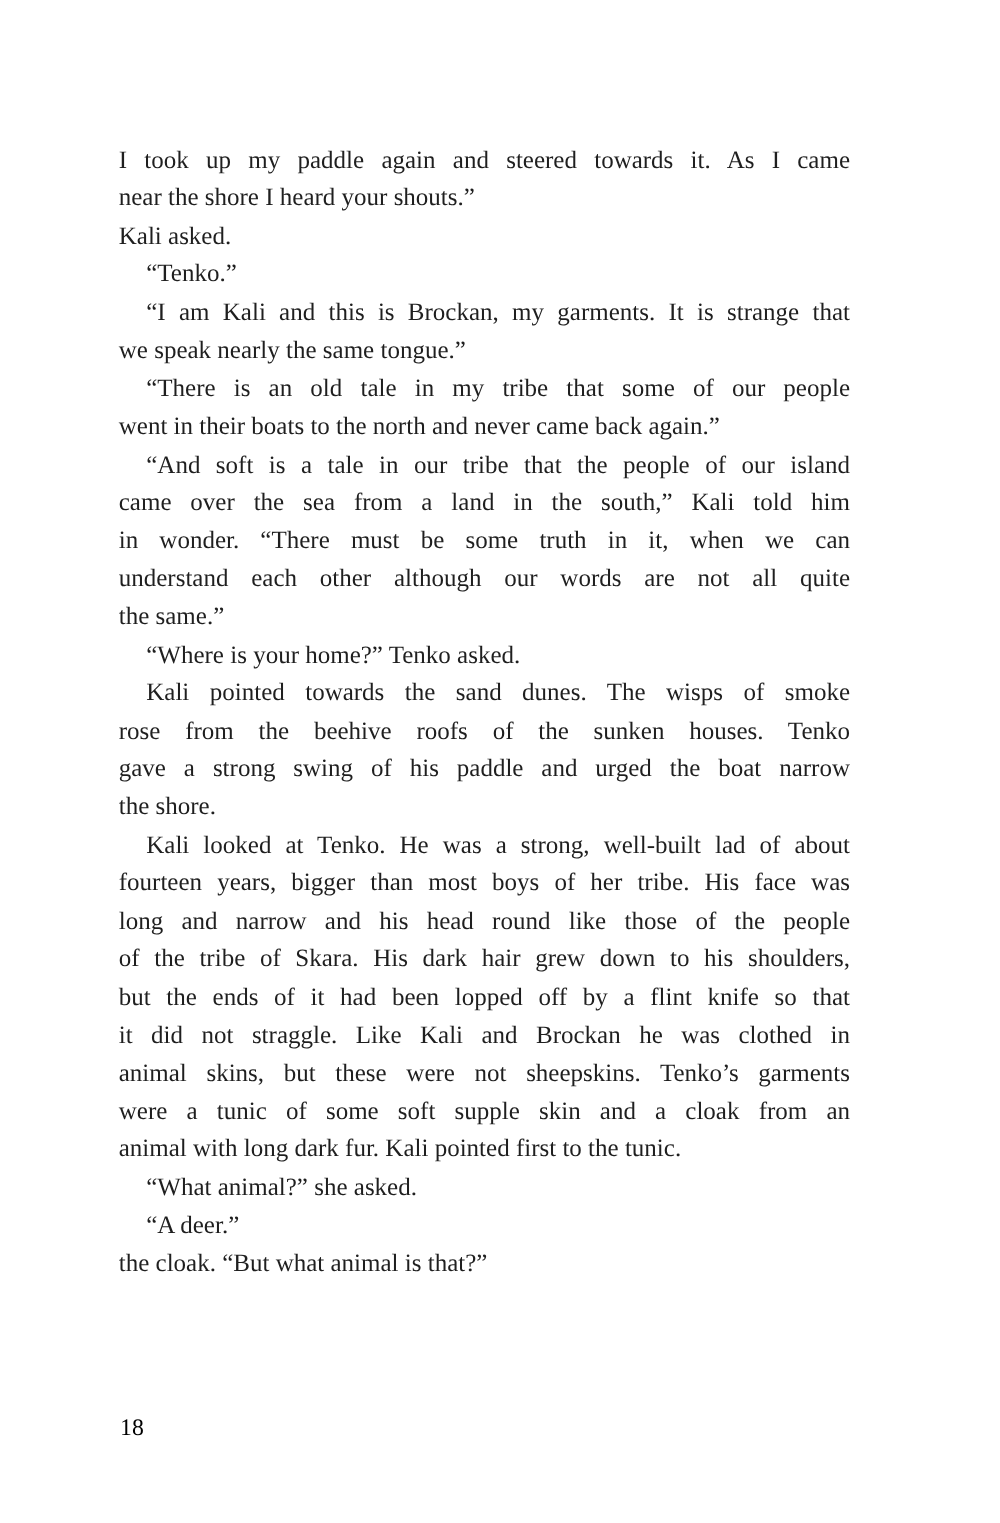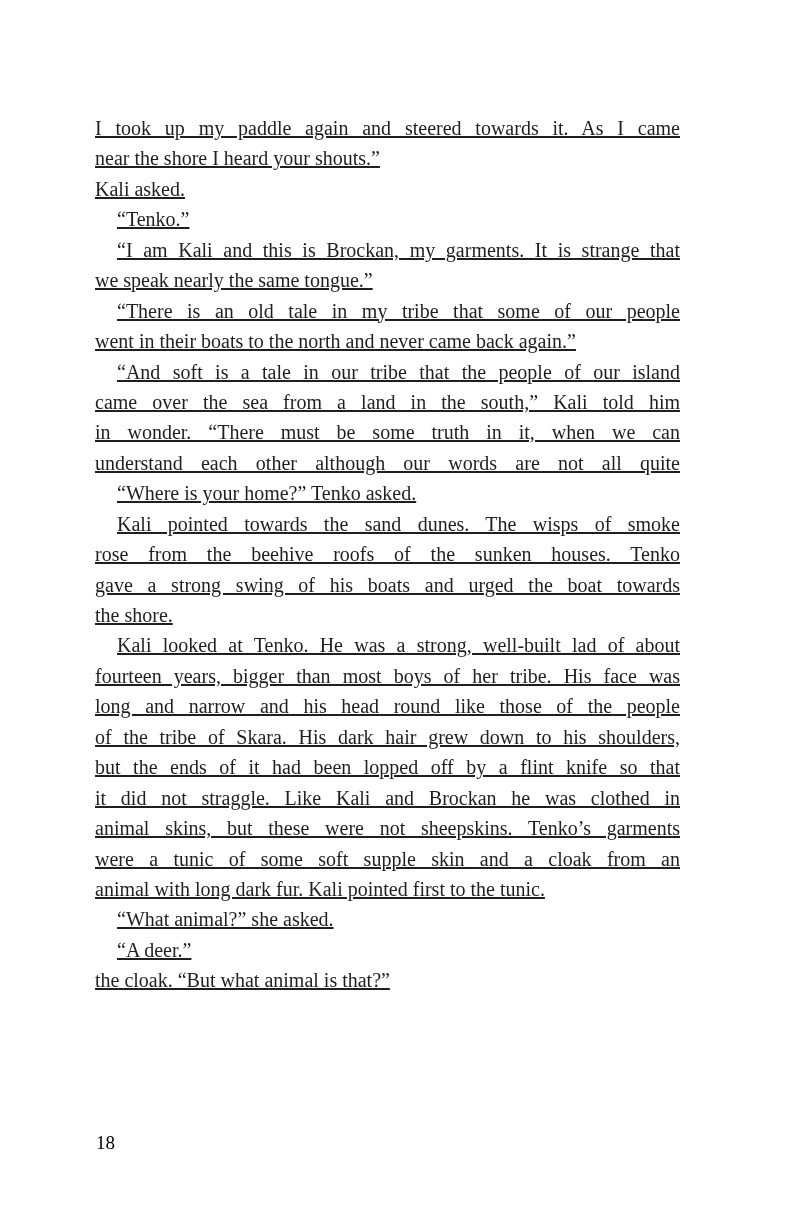--- a/index.html
+++ b/index.html
@@ -27,21 +27,20 @@
     left: 95px;
     top: 113px;
     width: 585px;
     color: #1f1f1f;
     font-size: 20px;
     line-height: 30.45px;
   }
   .paragraph {
     margin: 0;
     padding: 0;
-    text-decoration: underline;
   }
   .line {
     height: 30.45px;
     text-align: justify;
     text-align-last: justify;
     white-space: normal;
   }
   .line.last {
     text-align-last: left;
   }
@@ -78,28 +77,29 @@
       </div>
       <div class="paragraph">
         <div class="line indent">“There is an old tale in my tribe that some of our people</div>
         <div class="line last">went in their boats to the north and never came back again.”</div>
       </div>
       <div class="paragraph">
         <div class="line indent">“And soft is a tale in our tribe that the people of our island</div>
         <div class="line">came over the sea from a land in the south,” Kali told him</div>
         <div class="line">in wonder. “There must be some truth in it, when we can</div>
         <div class="line">understand each other although our words are not all quite</div>
+        <div class="line last">the same.”</div>
       </div>
       <div class="paragraph">
         <div class="line last indent">“Where is your home?” Tenko asked.</div>
       </div>
       <div class="paragraph">
         <div class="line indent">Kali pointed towards the sand dunes. The wisps of smoke</div>
         <div class="line">rose from the beehive roofs of the sunken houses. Tenko</div>
-        <div class="line">gave a strong swing of his boats and urged the boat towards</div>
+        <div class="line">gave a strong swing of his paddle and urged the boat narrow</div>
         <div class="line last">the shore.</div>
       </div>
       <div class="paragraph">
         <div class="line indent">Kali looked at Tenko. He was a strong, well-built lad of about</div>
         <div class="line">fourteen years, bigger than most boys of her tribe. His face was</div>
         <div class="line">long and narrow and his head round like those of the people</div>
         <div class="line">of the tribe of Skara. His dark hair grew down to his shoulders,</div>
         <div class="line">but the ends of it had been lopped off by a flint knife so that</div>
         <div class="line">it did not straggle. Like Kali and Brockan he was clothed in</div>
         <div class="line">animal skins, but these were not sheepskins. Tenko’s garments</div>

